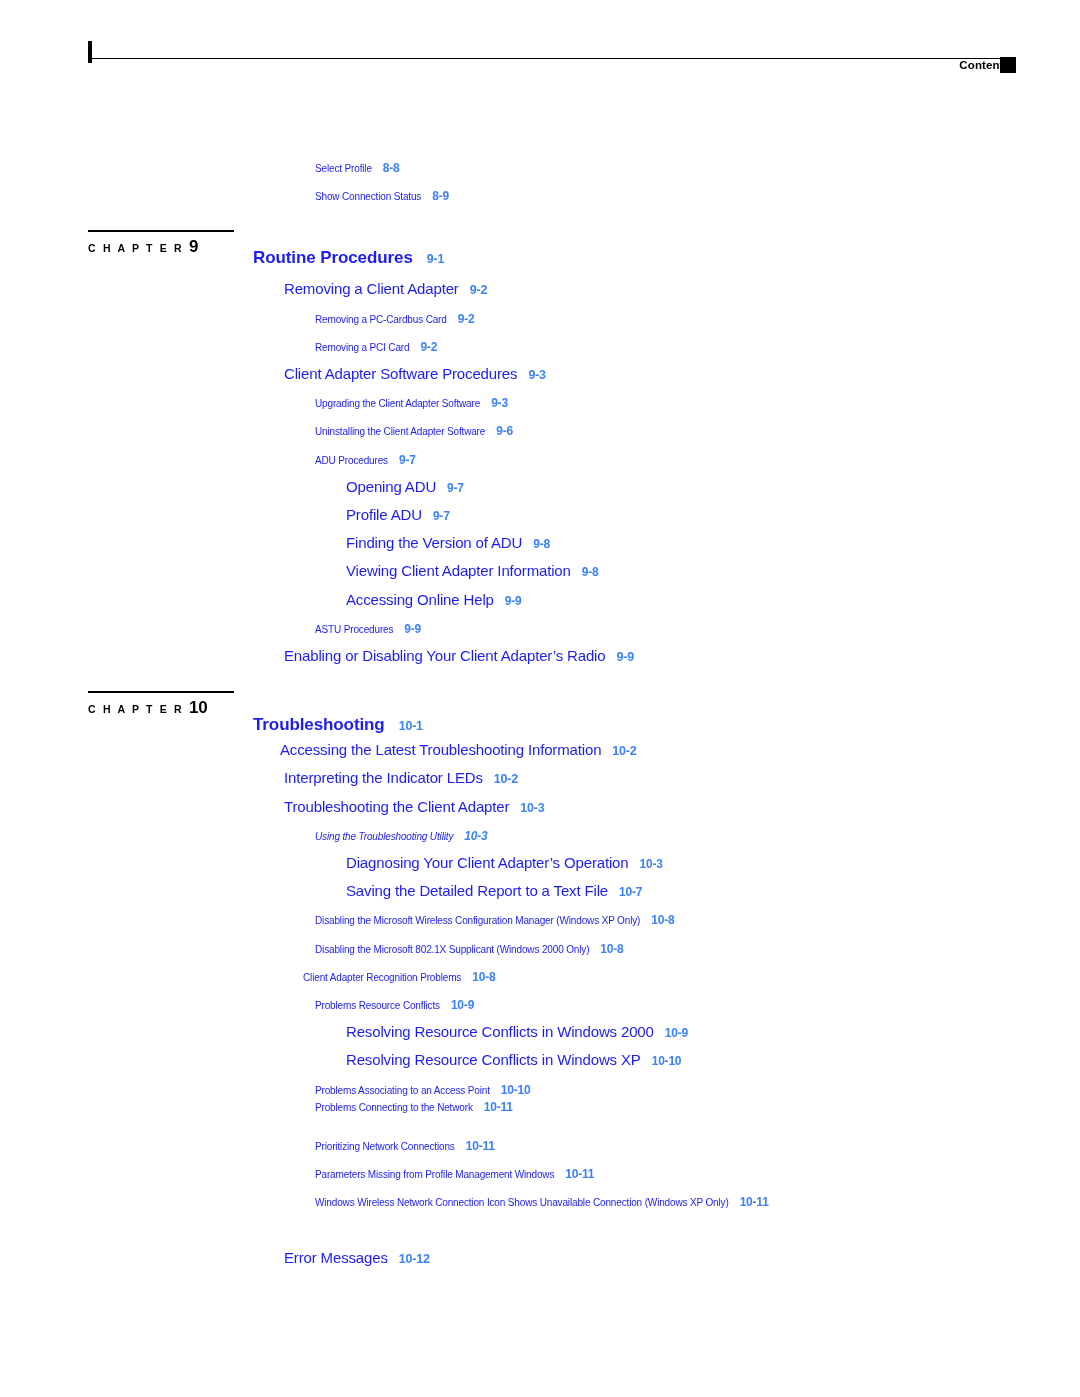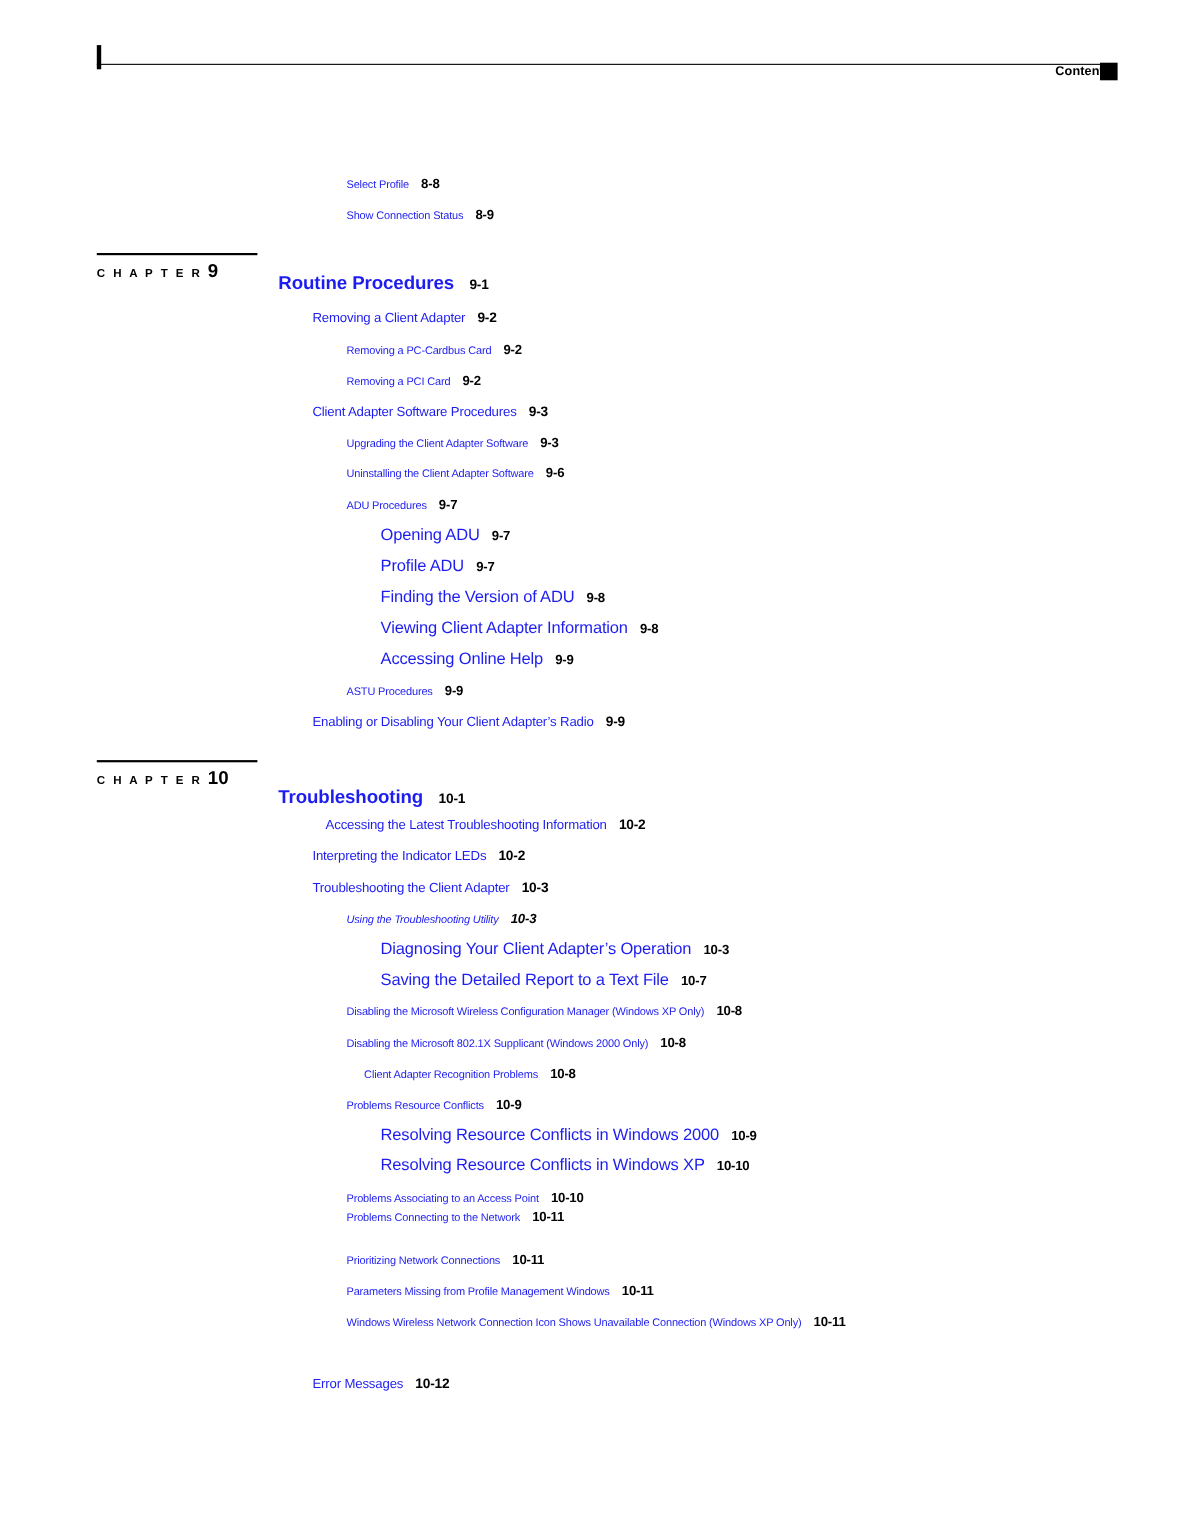--- a/index.html
+++ b/index.html
@@ -71,40 +71,40 @@
   .toc-row {
     position: absolute;
     white-space: nowrap;
   }
 
   .entry {
     color: #1d1df0;
     white-space: nowrap;
   }
   .pagenum {
-    color: #000000;
+    color: #3b82f6;
     font-weight: bold;
     font-size: 12.5px;
     letter-spacing: -0.2px;
     margin-left: 11px;
   }
 
   
   .chapter-title .entry {
     font-weight: bold;
     font-size: 17px;
     letter-spacing: -0.1px;
   }
   .chapter-title .pagenum {
     font-size: 12.5px;
     margin-left: 14px;
   }
 
   
-  .lvl1 .entry { font-size: 12px; letter-spacing: -0.15px; }
+  .lvl1 .entry { font-size: 15px; letter-spacing: -0.15px; }
   .lvl2 .entry { font-size: 10px; letter-spacing: -0.15px; }
   .lvl3 .entry { font-size: 15px;   letter-spacing: -0.15px; }
 
   .lvl1 .pagenum { font-size: 12.5px; }
   .lvl2 .pagenum { font-size: 12px; }
   .lvl3 .pagenum { font-size: 12px; }
 
   
   .wrapped {
     white-space: normal;
@@ -177,29 +177,29 @@
     <div class="toc-row lvl3" style="left: 346px; top: 534.2px;"><span class="entry">Finding the Version of ADU</span><span class="pagenum">9-8</span></div>
     <div class="toc-row lvl3" style="left: 346px; top: 562.4px;"><span class="entry">Viewing Client Adapter Information</span><span class="pagenum">9-8</span></div>
     <div class="toc-row lvl3" style="left: 346px; top: 590.6px;"><span class="entry">Accessing Online Help</span><span class="pagenum">9-9</span></div>
     <div class="toc-row lvl2" style="left: 315px; top: 618.8px;"><span class="entry">ASTU Procedures</span><span class="pagenum">9-9</span></div>
     <div class="toc-row lvl1" style="left: 284px; top: 647px;"><span class="entry">Enabling or Disabling Your Client Adapter’s Radio</span><span class="pagenum">9-9</span></div>
     <div class="chapter-marker" style="top: 691.2px;">
       <div class="marker-rule"></div>
       <div class="marker-text"><span class="marker-word">C H A P T E R</span><span class="marker-num">10</span></div>
     </div>
     <div class="toc-row chapter-title" style="left: 253px; top: 715px;"><span class="entry">Troubleshooting</span><span class="pagenum">10-1</span></div>
-    <div class="toc-row lvl1" style="left: 296px; top: 741.2px;"><span class="entry">Accessing the Latest Troubleshooting Information</span><span class="pagenum">10-2</span></div>
+    <div class="toc-row lvl1" style="left: 280px; top: 741.2px;"><span class="entry">Accessing the Latest Troubleshooting Information</span><span class="pagenum">10-2</span></div>
     <div class="toc-row lvl1" style="left: 284px; top: 769.4px;"><span class="entry">Interpreting the Indicator LEDs</span><span class="pagenum">10-2</span></div>
     <div class="toc-row lvl1" style="left: 284px; top: 797.6px;"><span class="entry">Troubleshooting the Client Adapter</span><span class="pagenum">10-3</span></div>
     <div class="toc-row lvl2" style="left: 315px; top: 825.8px; font-style: italic;"><span class="entry">Using the Troubleshooting Utility</span><span class="pagenum">10-3</span></div>
     <div class="toc-row lvl3" style="left: 346px; top: 854px;"><span class="entry">Diagnosing Your Client Adapter’s Operation</span><span class="pagenum">10-3</span></div>
     <div class="toc-row lvl3" style="left: 346px; top: 882.2px;"><span class="entry">Saving the Detailed Report to a Text File</span><span class="pagenum">10-7</span></div>
     <div class="toc-row lvl2" style="left: 315px; top: 910.4px;"><span class="entry">Disabling the Microsoft Wireless Configuration Manager (Windows XP Only)</span><span class="pagenum">10-8</span></div>
     <div class="toc-row lvl2" style="left: 315px; top: 938.6px;"><span class="entry">Disabling the Microsoft 802.1X Supplicant (Windows 2000 Only)</span><span class="pagenum">10-8</span></div>
-    <div class="toc-row lvl2" style="left: 331px; top: 966.8px;"><span class="entry">Client Adapter Recognition Problems</span><span class="pagenum">10-8</span></div>
+    <div class="toc-row lvl2" style="left: 303px; top: 966.8px;"><span class="entry">Client Adapter Recognition Problems</span><span class="pagenum">10-8</span></div>
     <div class="toc-row lvl2" style="left: 315px; top: 995px;"><span class="entry">Problems Resource Conflicts</span><span class="pagenum">10-9</span></div>
     <div class="toc-row lvl3" style="left: 346px; top: 1023.2px;"><span class="entry">Resolving Resource Conflicts in Windows 2000</span><span class="pagenum">10-9</span></div>
     <div class="toc-row lvl3" style="left: 346px; top: 1051.4px;"><span class="entry">Resolving Resource Conflicts in Windows XP</span><span class="pagenum">10-10</span></div>
     <div class="toc-row lvl2" style="left: 315px; top: 1079.6px;"><span class="entry">Problems Associating to an Access Point</span><span class="pagenum">10-10</span></div>
     <div class="toc-row lvl2" style="left: 315px; top: 1097px;"><span class="entry">Problems Connecting to the Network</span><span class="pagenum">10-11</span></div>
     <div class="toc-row lvl2" style="left: 315px; top: 1136px;"><span class="entry">Prioritizing Network Connections</span><span class="pagenum">10-11</span></div>
     <div class="toc-row lvl2" style="left: 315px; top: 1164.2px;"><span class="entry">Parameters Missing from Profile Management Windows</span><span class="pagenum">10-11</span></div>
     <div class="toc-row lvl2 wrapped" style="left: 315px; top: 1192.4px;"><span class="entry">Windows Wireless Network Connection Icon Shows Unavailable Connection (Windows XP Only)</span><span class="pagenum">10-11</span></div>
     <div class="toc-row lvl1" style="left: 284px; top: 1248.8px;"><span class="entry">Error Messages</span><span class="pagenum">10-12</span></div>
   </div>

